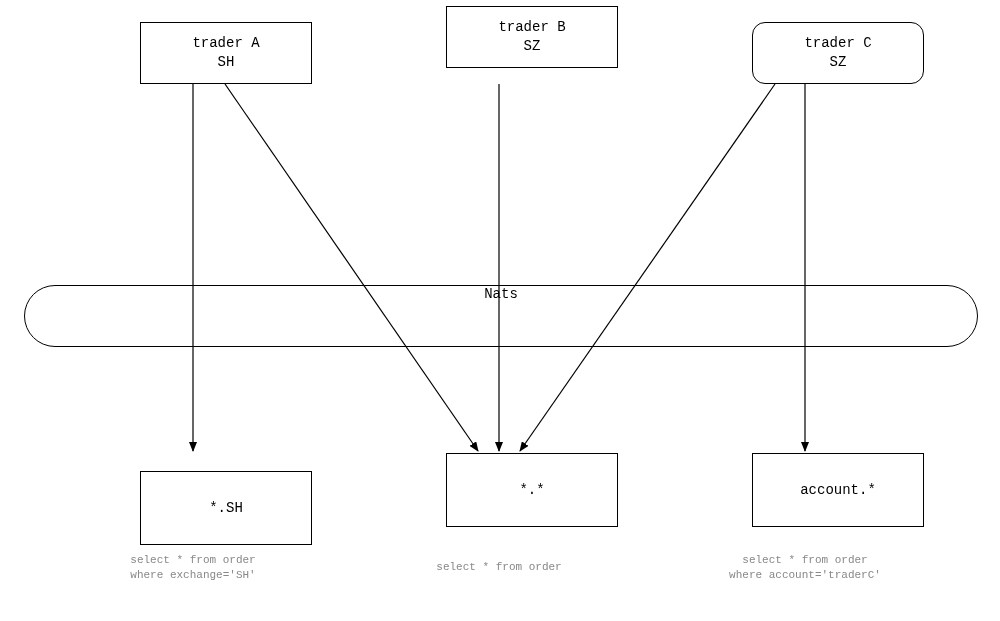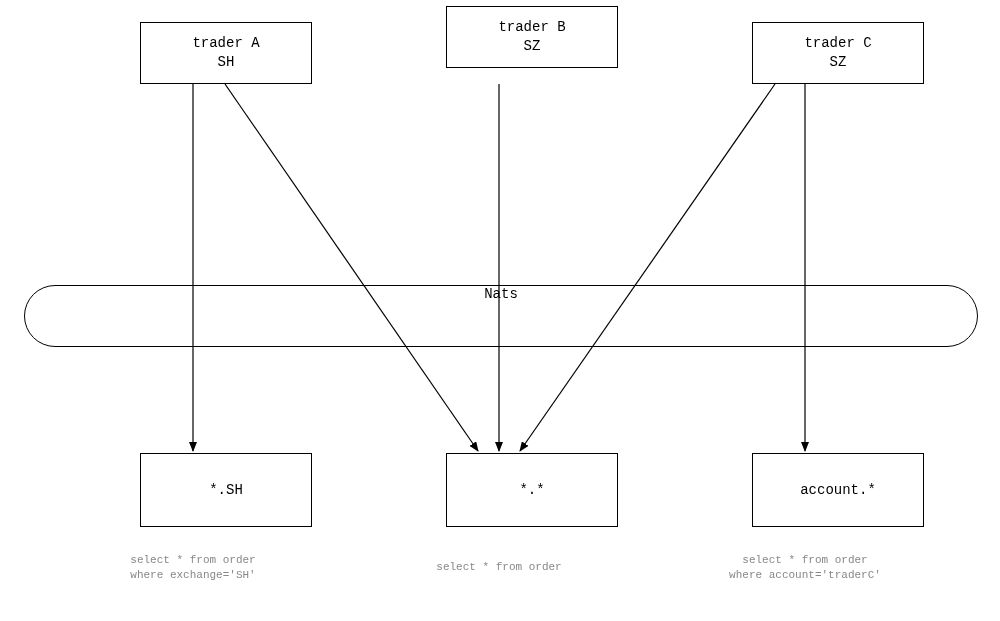--- a/index.html
+++ b/index.html
@@ -49,30 +49,30 @@
 <body>
 
 <div class="box" style="left:108px; top:22px; width:170px; height:60px;">
   <span>trader A</span>
   <span>SH</span>
 </div>
 <div class="box" style="left:414px; top:6px; width:170px; height:60px;">
   <span>trader B</span>
   <span>SZ</span>
 </div>
-<div class="box" style="left:720px; top:22px; width:170px; height:60px;">
+<div class="box" style="left:720px; top:22px; width:170px; height:60px;border-radius:13px;">
   <span>trader C</span>
   <span>SZ</span>
 </div>
 
 <div class="bus" style="left:24px; top:285px; width:952px; height:60px;">
   <span>Nats</span>
 </div>
 
-<div class="box" style="left:108px; top:453px; width:170px; height:72px;">
+<div class="box" style="left:108px; top:471px; width:170px; height:72px;">
   <span>*.SH</span>
 </div>
 <div class="box" style="left:414px; top:453px; width:170px; height:72px;">
   <span>*.*</span>
 </div>
 <div class="box" style="left:720px; top:453px; width:170px; height:72px;">
   <span>account.*</span>
 </div>
 
 <div class="caption" style="left:108px; top:553px; width:170px;">select * from order

